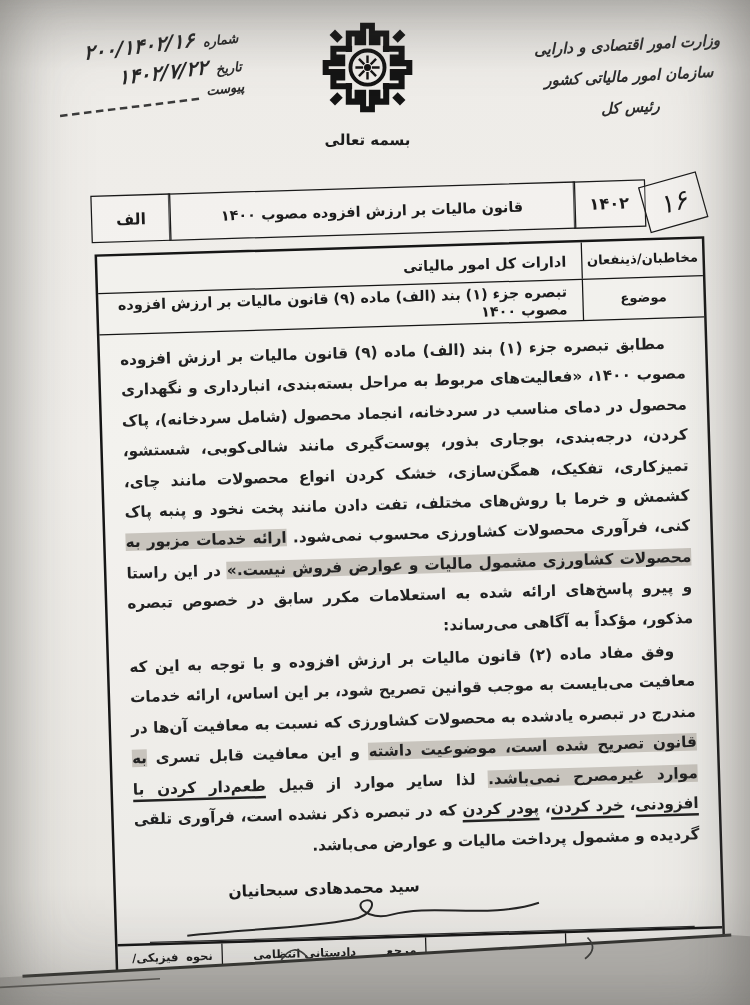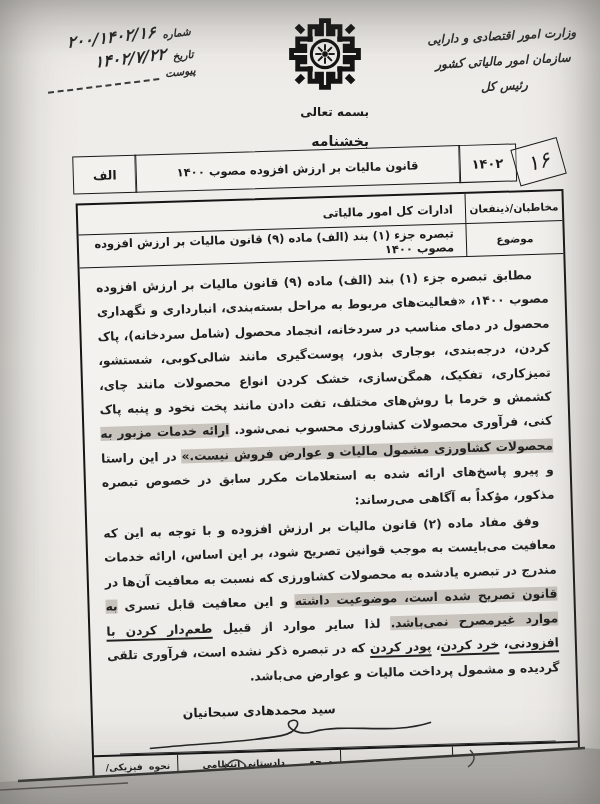--- a/index.html
+++ b/index.html
@@ -11,21 +11,21 @@
   
   .stamp{position:absolute;top:18px;left:4px;width:185px;transform:rotate(-7deg);transform-origin:top right;}
   .stamp-row{display:flex;align-items:flex-end;justify-content:flex-start;gap:6px;margin-bottom:4px;}
   .stamp-label{font-size:10.5px;font-weight:bold;font-style:italic;color:#2a2a2a;}
   .stamp-value{font-size:16px;font-weight:bold;font-style:italic;transform:skewX(-6deg);letter-spacing:1px;color:#262626;}
   .stamp-dotline{display:inline-block;width:112px;border-bottom:2px dashed #3a3a3a;height:10px;}
   
   .letterhead{position:absolute;top:24px;right:12px;width:170px;text-align:center;transform:rotate(-3deg);
     font-family:"DejaVu Serif",serif;font-style:italic;font-weight:bold;font-size:12px;line-height:2.1;color:#2b2b2b;}
   
-  .emblem-wrap{position:absolute;top:10px;left:50%;transform:translateX(-54%);text-align:right;width:150px;}
+  .emblem-wrap{position:absolute;top:10px;left:50%;transform:translateX(-54%);text-align:center;width:150px;}
   .besmeleh{font-size:12px;font-weight:bold;margin-top:3px;}
   .doc-type{font-size:14px;font-weight:bold;margin-top:14px;letter-spacing:.5px;}
   
   .content{position:absolute;top:142px;right:36px;left:28px;transform:rotate(-1.7deg);transform-origin:top right;}
   .class-table{display:flex;width:490px;margin-right:2px;height:38px;}
   .class-cell{border:1.8px solid #1a1a1a;display:flex;align-items:center;justify-content:center;
     font-weight:bold;background:rgba(255,255,255,.25);}
   .class-cell + .class-cell{margin-right:-1.8px;}
   .cc-num{width:46px;font-size:21px;font-style:italic;transform:rotate(-14deg);font-weight:normal;}
   .cc-year{width:56px;font-size:13px;}
@@ -102,21 +102,20 @@
         <line x1="39" y1="50" x2="46" y2="50"></line>
           <line x1="54" y1="50" x2="61" y2="50"></line>
         <line x1="42.2" y1="42.2" x2="47.1" y2="47.1"></line>
           <line x1="52.9" y1="52.9" x2="57.8" y2="57.8"></line>
         <line x1="57.8" y1="42.2" x2="52.9" y2="47.1"></line>
           <line x1="47.1" y1="52.9" x2="42.2" y2="57.8"></line>
       </g>
       <circle cx="50" cy="50" r="3.2" fill="#141414"></circle>
     </svg>
     <div class="besmeleh">بسمه تعالی</div>
-    <div class="doc-type">بخشنامه</div>
   </div>
 
   <div class="content">
 
     <div class="class-table">
       <div class="class-cell cc-num">۱۶</div>
       <div class="class-cell cc-year">۱۴۰۲</div>
       <div class="class-cell cc-law">قانون مالیات بر ارزش افزوده مصوب ۱۴۰۰</div>
       <div class="class-cell cc-grade">الف</div>
     </div>

